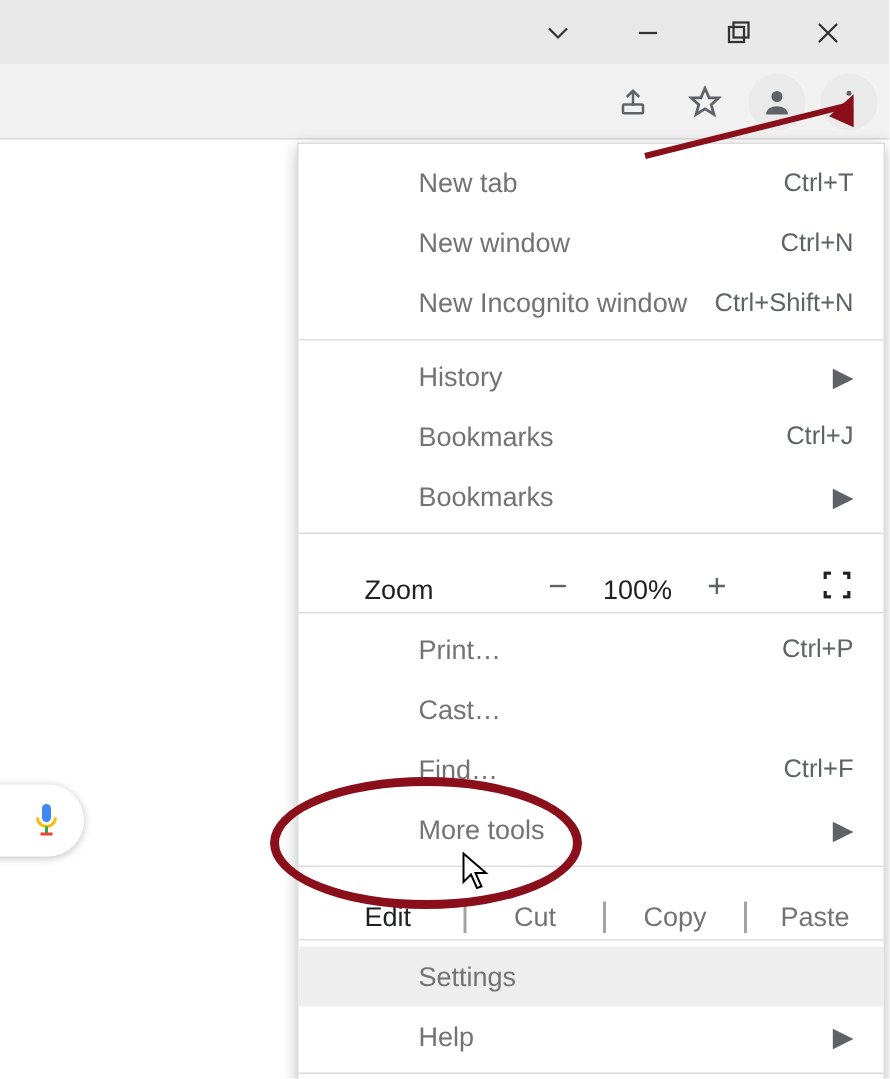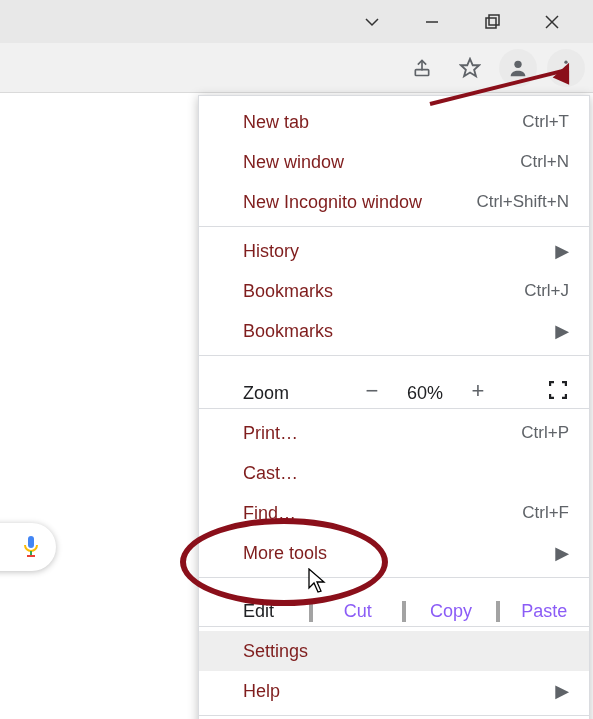--- a/index.html
+++ b/index.html
@@ -54,39 +54,39 @@
     padding-bottom:10px;
   }
   .row {
     display:flex; align-items:center;
     padding: 0 20px 0 44px;
     height:40px;
     white-space:nowrap;
     position:relative;
   }
   .row.hover { background:#eeeeee; }
-  .label { flex:1; color:#7f1d1d; }
+  .label { flex:1; color:#737373;margin-left:36px; }
   .shortcut { color:#5f6368; font-size:17px; }
   .submenu-arrow { color:#5f6368; margin-left:auto; }
   .sep { height:1px; background:#dadce0; margin:4px 0; }
   .zoom-row {
     display:flex; align-items:flex-end; height:44px;
   }
   .zoom-label { padding-left:44px; width:150px; }
   .zoom-btn { width:46px; text-align:center; color:#5f6368; font-size:22px;}
   .zoom-val { width:60px; text-align:center; }
   .fs-btn { margin-left:auto; padding-right:22px; color:#333; }
   .edit-row {
     display:flex; align-items:flex-end; height:40px;
   }
   .edit-label { padding-left:44px; width:110px; display:flex; align-items:center;}
   .edit-cell {
-    flex:1; border-left:4px solid #a3a3a3;
+    flex:1; border-left:2px solid #a3a3a3;
     display:flex; align-items:center; justify-content:center;
-    color:#8b5cf6;
+    color:#737373;
   }
   .voice-bubble {
     position:absolute;
     left:-10px; top:523px;
     width:66px; height:48px;
     background:#fff;
     border-radius:0 26px 26px 0;
     box-shadow:0 1px 6px rgba(0,0,0,0.25);
     display:flex; align-items:center; justify-content:flex-end;
     padding-right:16px;
@@ -205,21 +205,21 @@
     <span class="shortcut">Ctrl+J</span>
   </div>
   <div class="row">
     <span class="label">Bookmarks</span>
     <span class="submenu-arrow">▶</span>
   </div>
   <div class="sep"></div>
   <div class="zoom-row">
     <span class="zoom-label">Zoom</span>
     <span class="zoom-btn">−</span>
-    <span class="zoom-val">60%</span>
+    <span class="zoom-val">100%</span>
     <span class="zoom-btn">+</span>
     <span class="fs-btn">
       <svg width="18" height="18" viewBox="0 0 18 18" fill="none" stroke="#202124" stroke-width="2.4">
         <polyline points="1,5 1,1 5,1"></polyline>
           <polyline points="13,1 17,1 17,5"></polyline>
         <polyline points="17,13 17,17 13,17"></polyline>
           <polyline points="5,17 1,17 1,13"></polyline>
       </svg>
     </span>
   </div>

